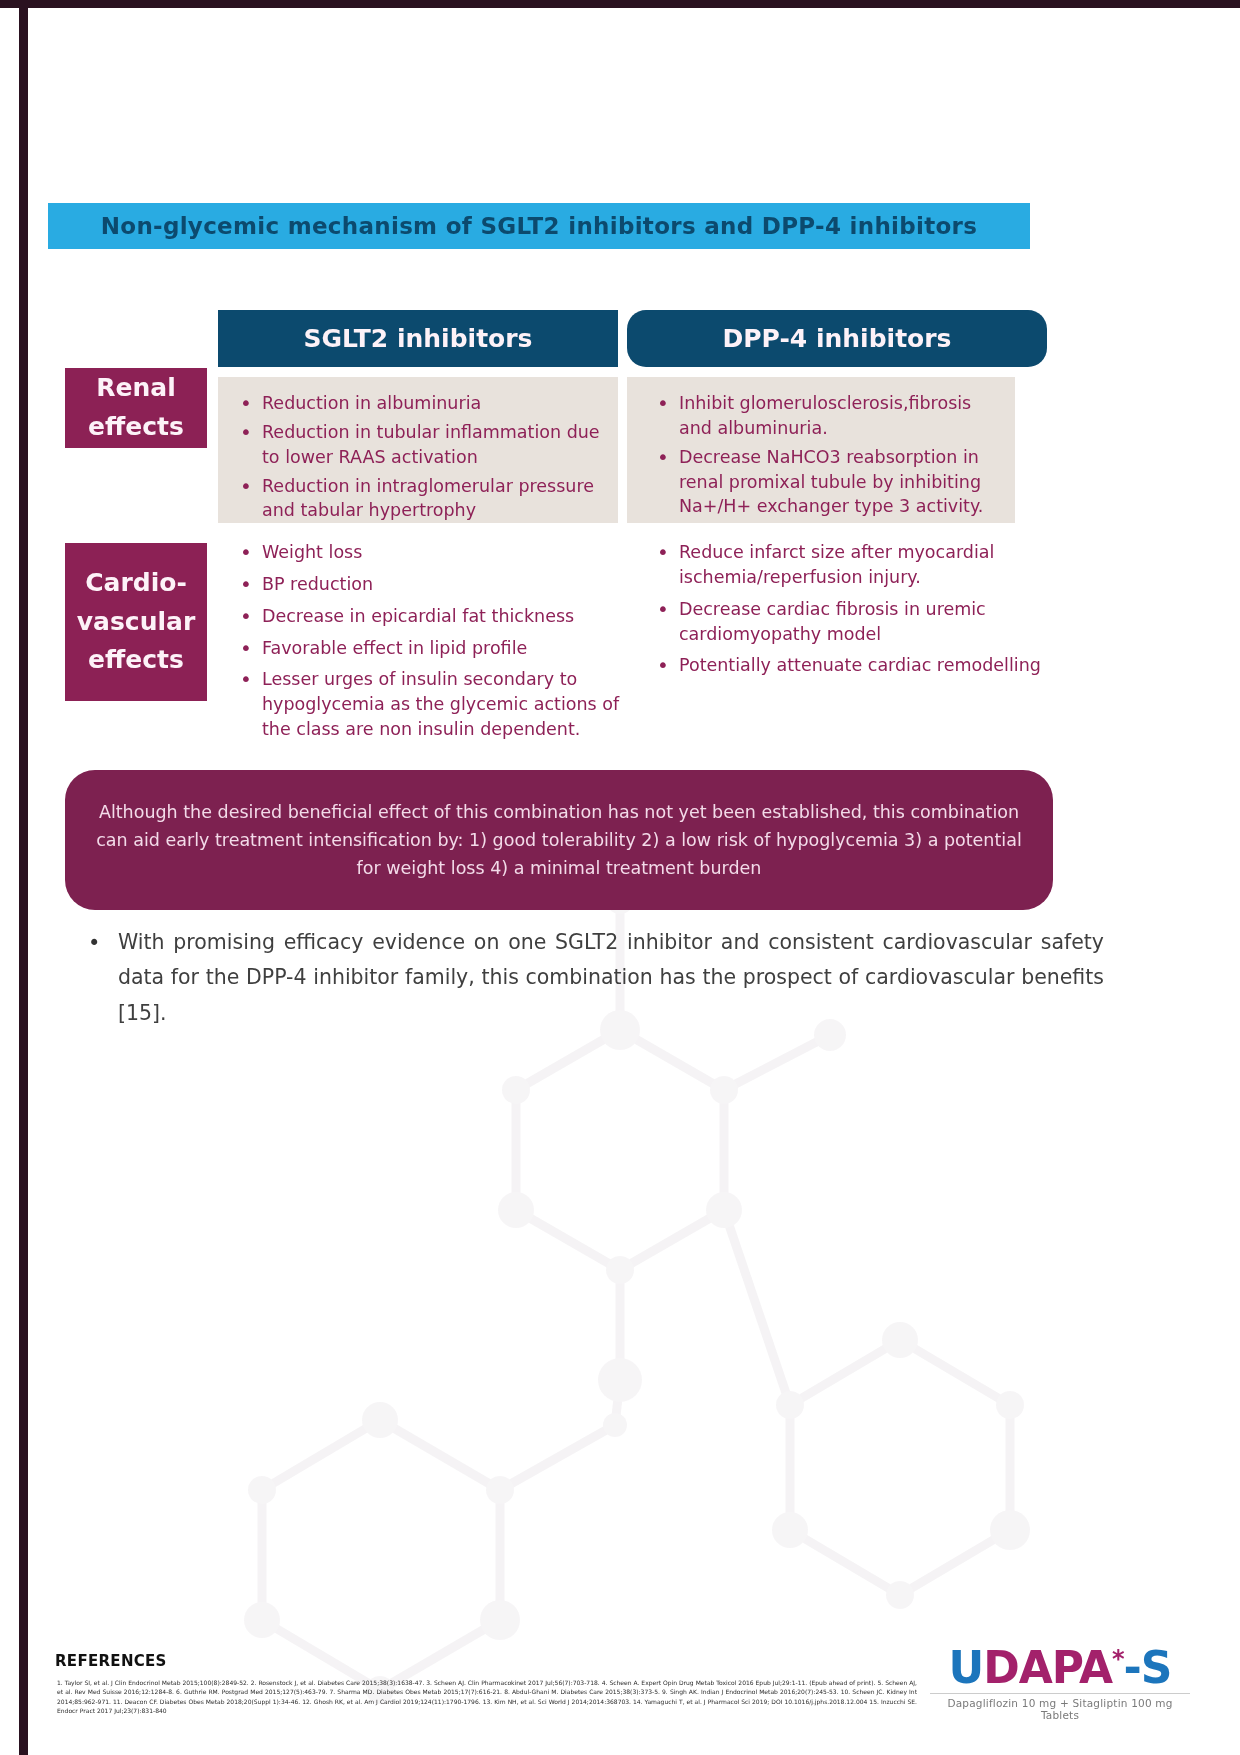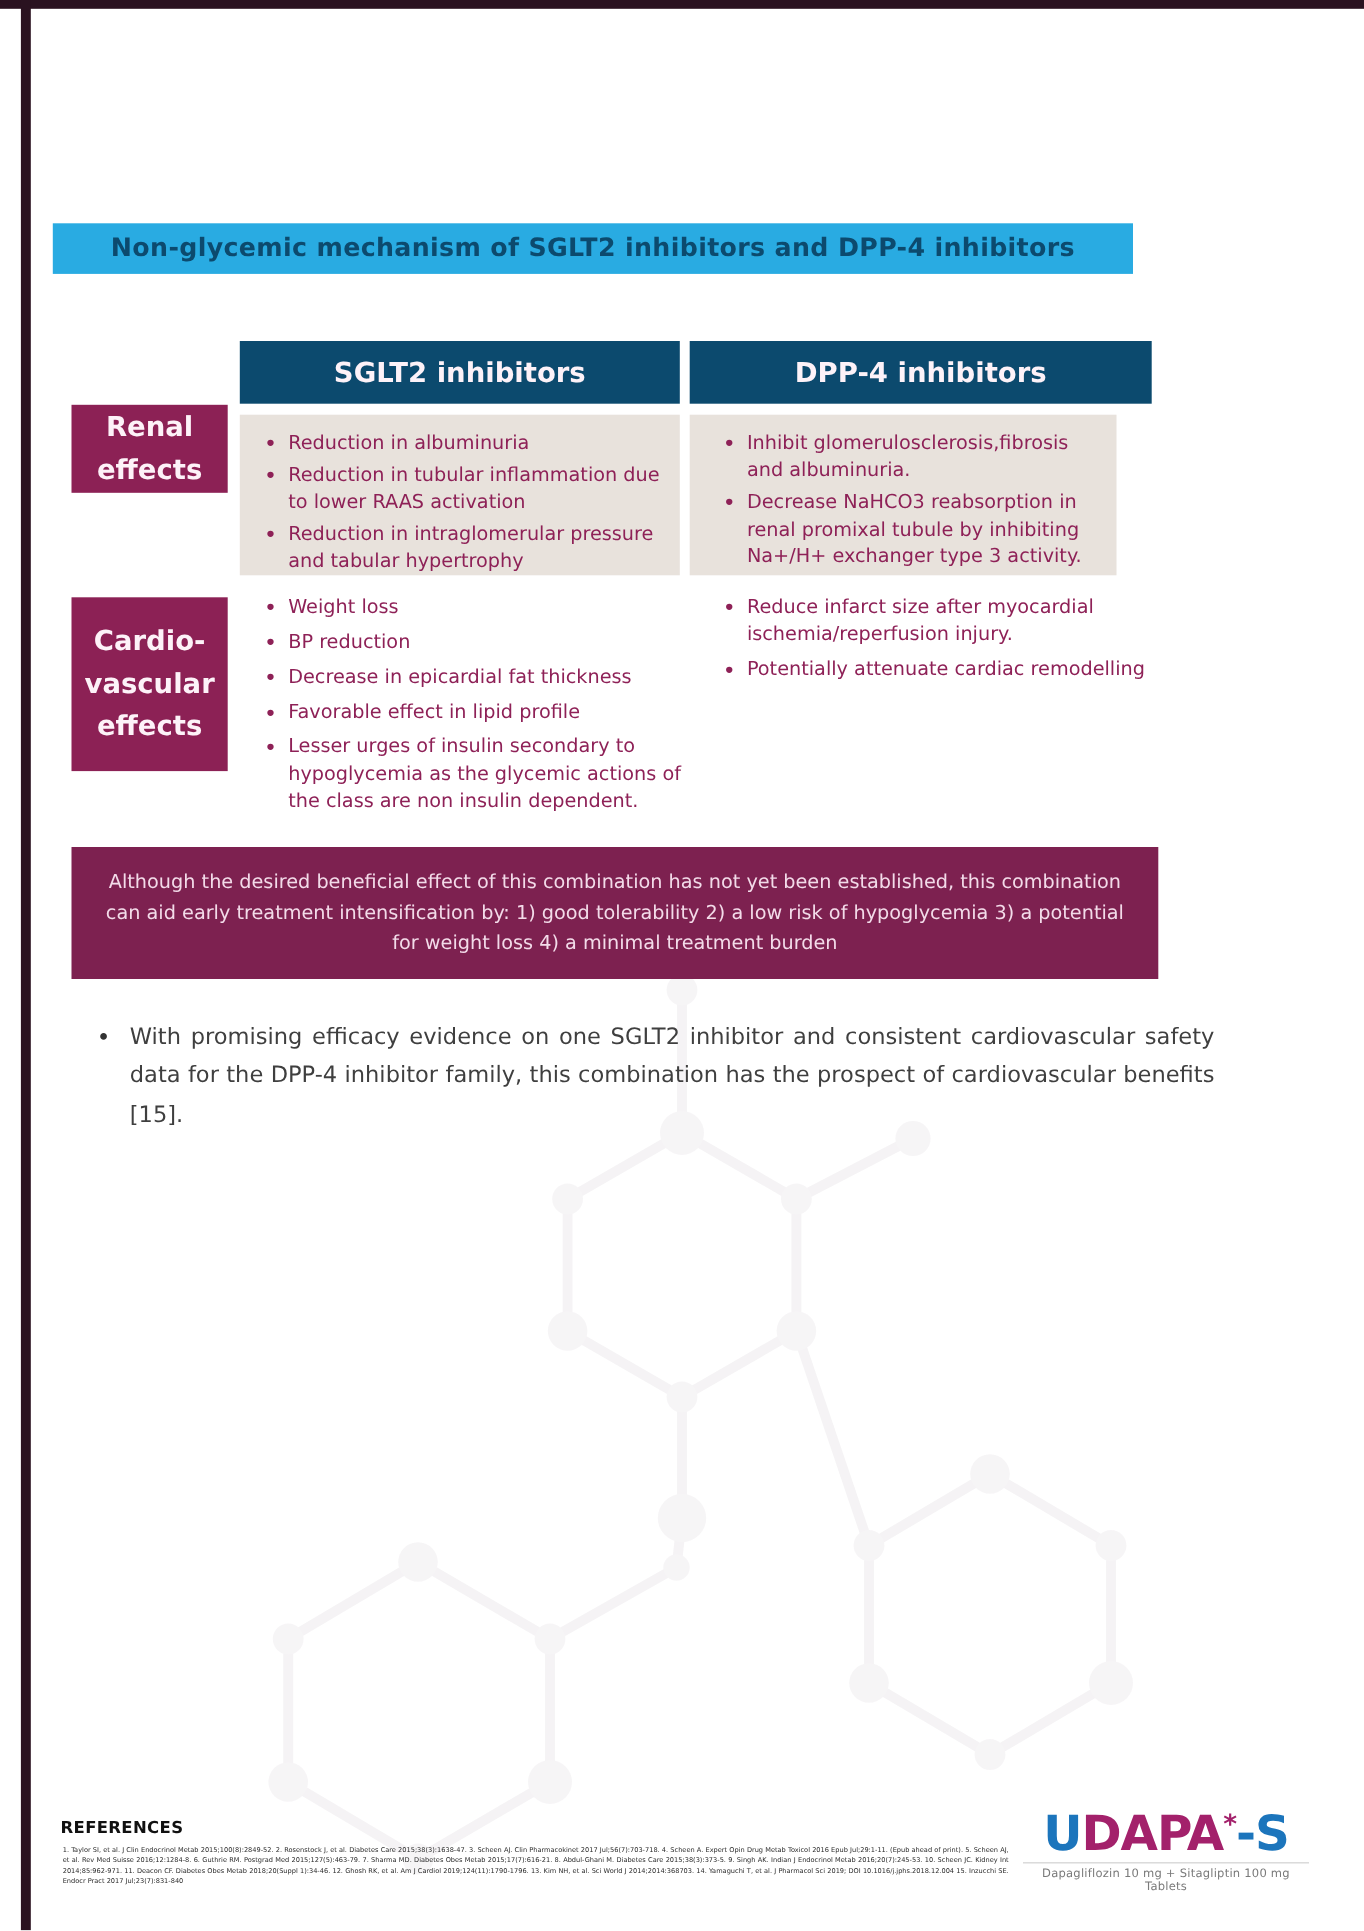--- a/index.html
+++ b/index.html
@@ -26,21 +26,21 @@
     display:flex;align-items:center;justify-content:center;
     letter-spacing:0.3px;
   }
   .col-header{
     position:absolute;top:310px;height:57px;
     background:#0c4a6e;color:#fdf2f8;
     font-size:25px;font-weight:700;
     display:flex;align-items:center;justify-content:center;
   }
   .col-header.sglt2{left:218px;width:400px;}
-  .col-header.dpp4{left:627px;width:420px;}
+  .col-header.dpp4{left:627px;width:420px;border-radius:19px;}
 
   .row-label{
     background:#8c2155;color:#fdf2f8;
     font-size:25px;font-weight:700;line-height:1.55;
     display:flex;flex-direction:column;align-items:center;justify-content:center;
     position:absolute;left:65px;width:142px;text-align:center;
   }
   .row-label.renal{top:368px;height:80px;}
   .row-label.cardio{top:543px;height:158px;}
 
@@ -60,21 +60,22 @@
   ul.blist li::before{
     content:"\2022";position:absolute;left:8px;top:-2px;
     font-size:20px;color:#8e2157;
   }
   .cell.cardio-sglt2 li, .cell.cardio-dpp4 li{margin-bottom:7px;}
 
   .callout{
     position:absolute;left:65px;top:770px;width:988px;box-sizing:border-box;
     background:#7d2150;color:#f3dbe9;
     font-size:17.5px;line-height:1.6;text-align:center;
-    padding:18px 26px;
+    padding:28px 26px;
+    border-radius:30px;
   }
 
   .summary{
     position:absolute;left:88px;top:925px;width:1016px;
     color:#3f3f3f;font-size:20.5px;line-height:1.72;
     text-align:justify;
   }
   .summary .bullet-wrap{position:relative;padding-left:30px;}
   .summary .bullet-wrap::before{
     content:"\2022";position:absolute;left:0;top:0px;color:#333;font-size:21px;
@@ -204,20 +205,21 @@
       <li>BP reduction</li>
       <li>Decrease in epicardial fat thickness</li>
       <li>Favorable effect in lipid profile</li>
       <li>Lesser urges of insulin secondary to hypoglycemia as the glycemic actions of the class are non insulin dependent.</li>
     </ul>
   </div>
 
   <div class="cell cardio-dpp4">
     <ul class="blist">
       <li>Reduce infarct size after myocardial ischemia/reperfusion injury.</li>
+      <li>Decrease cardiac fibrosis in uremic cardiomyopathy model</li>
       <li>Potentially attenuate cardiac remodelling</li>
     </ul>
   </div>
 
   <div class="callout">Although the desired beneficial effect of this combination has not yet been established, this combination can aid early treatment intensification by: 1) good tolerability 2) a low risk of hypoglycemia 3) a potential for weight loss 4) a minimal treatment burden</div>
 
   <div class="summary">
     <div class="bullet-wrap">With promising efficacy evidence on one SGLT2 inhibitor and consistent cardiovascular safety data for the DPP-4 inhibitor family, this combination has the prospect of cardiovascular benefits [15].</div>
   </div>
 

